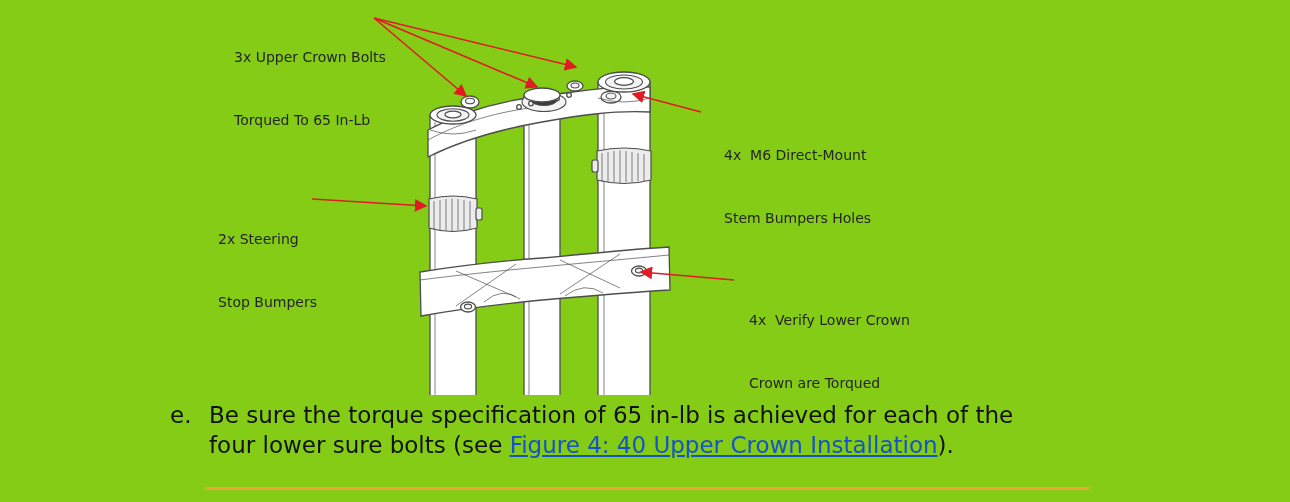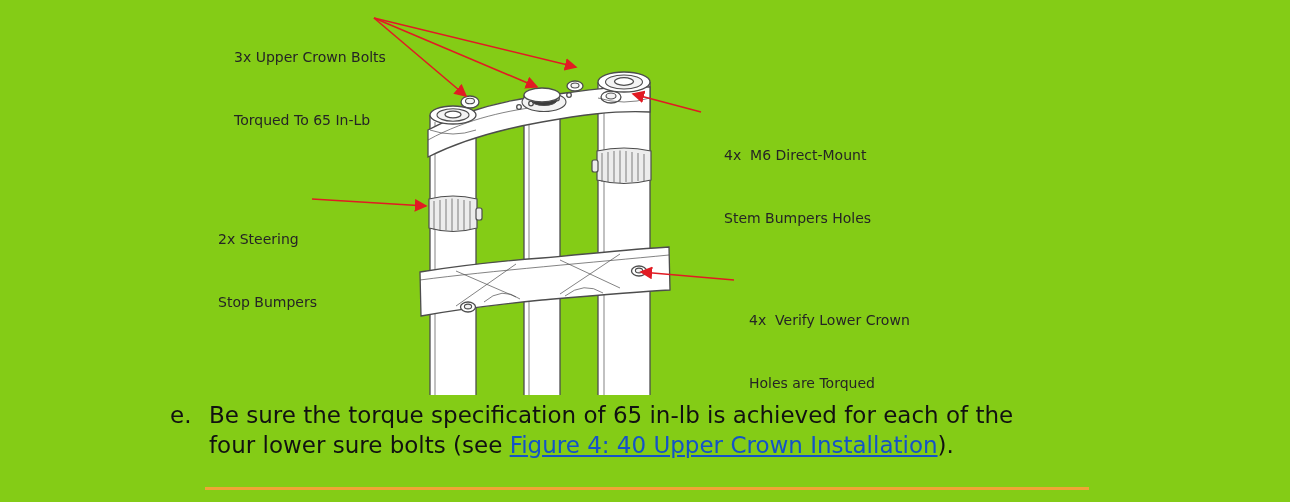--- a/index.html
+++ b/index.html
@@ -156,21 +156,21 @@
     <div>Stem Bumpers Holes</div>
   </div>
 
   <div class="callout" style="left:218px; top:187px;">
     <div>2x Steering</div>
     <div>Stop Bumpers</div>
   </div>
 
   <div class="callout" style="left:739px; top:268px;margin-left:10px;">
     <div>4x  Verify Lower Crown</div>
-    <div>Holes are Torqued</div>
+    <div>Crown are Torqued</div>
   </div>
 
   <div class="body-block">
     <span class="marker">e.</span>
     <div>
       <span>Be sure the torque specification of 65 in-lb is achieved for each of the</span><br>
       <span>four lower sure bolts (see </span><a class="figure-link">Figure 4: 40 Upper Crown Installation</a><span>).</span>
     </div>
   </div>
 

